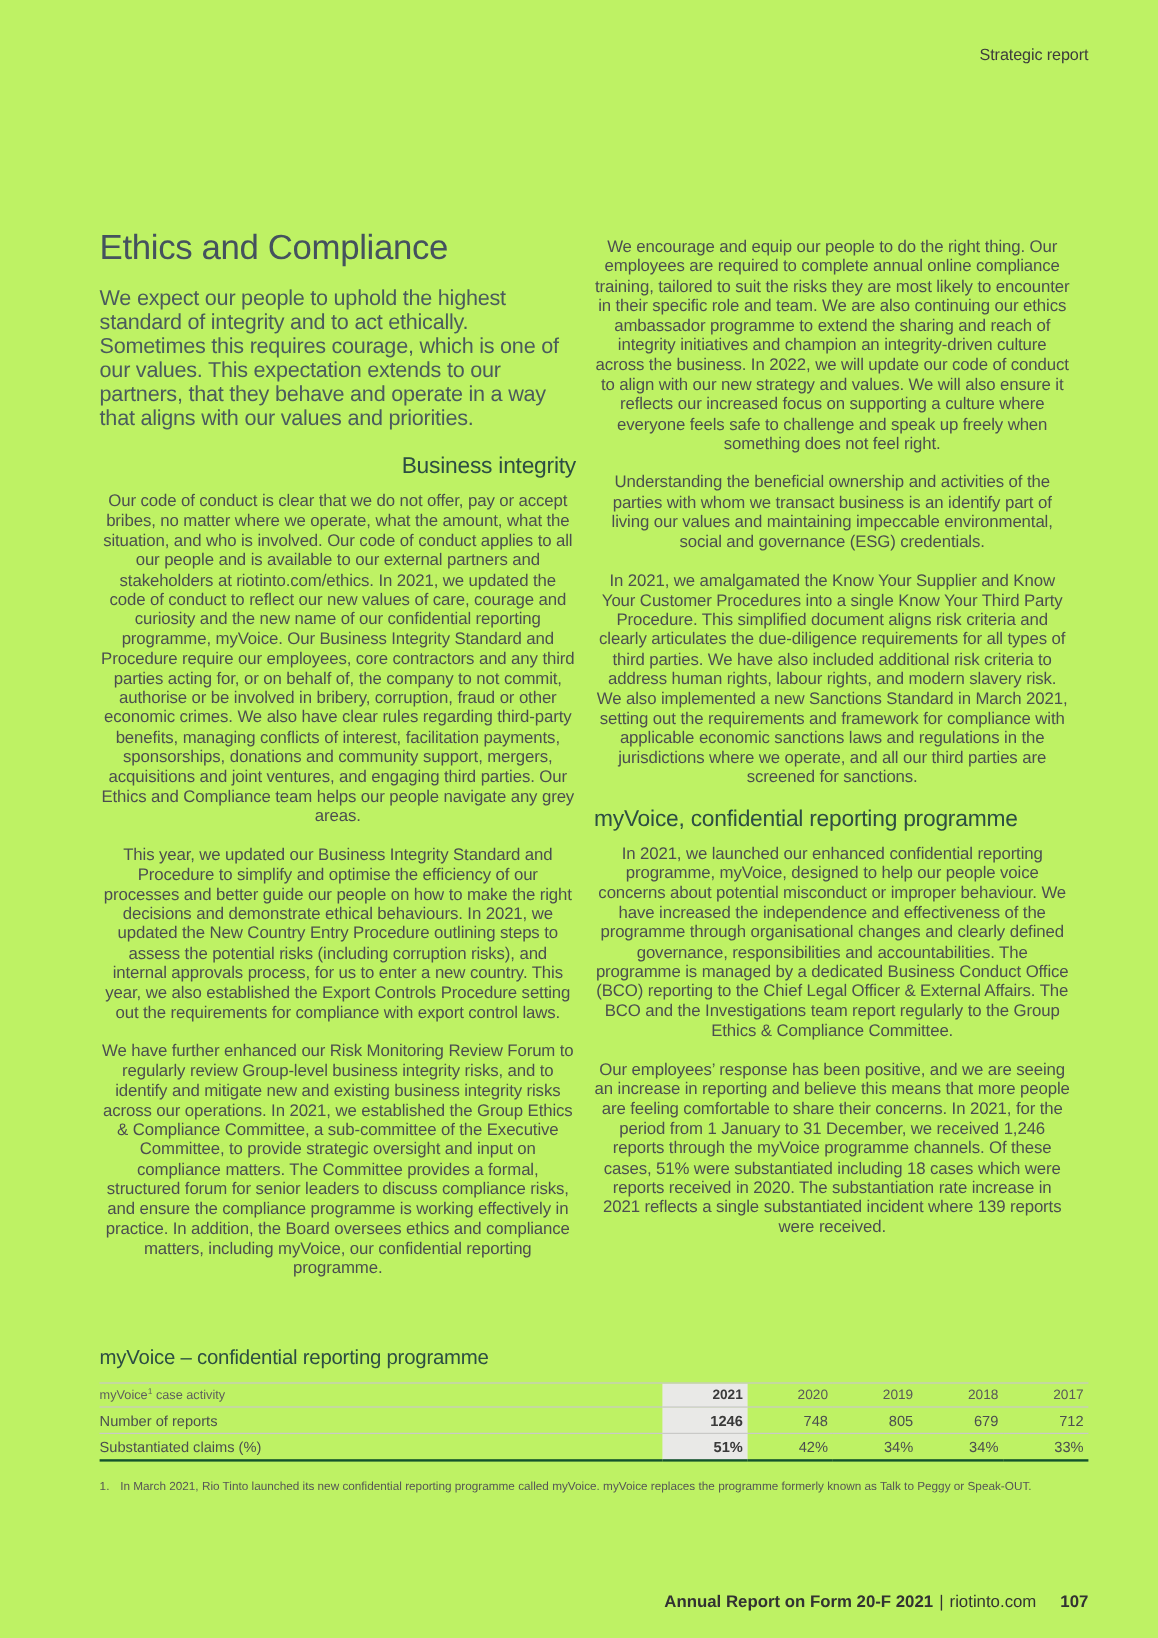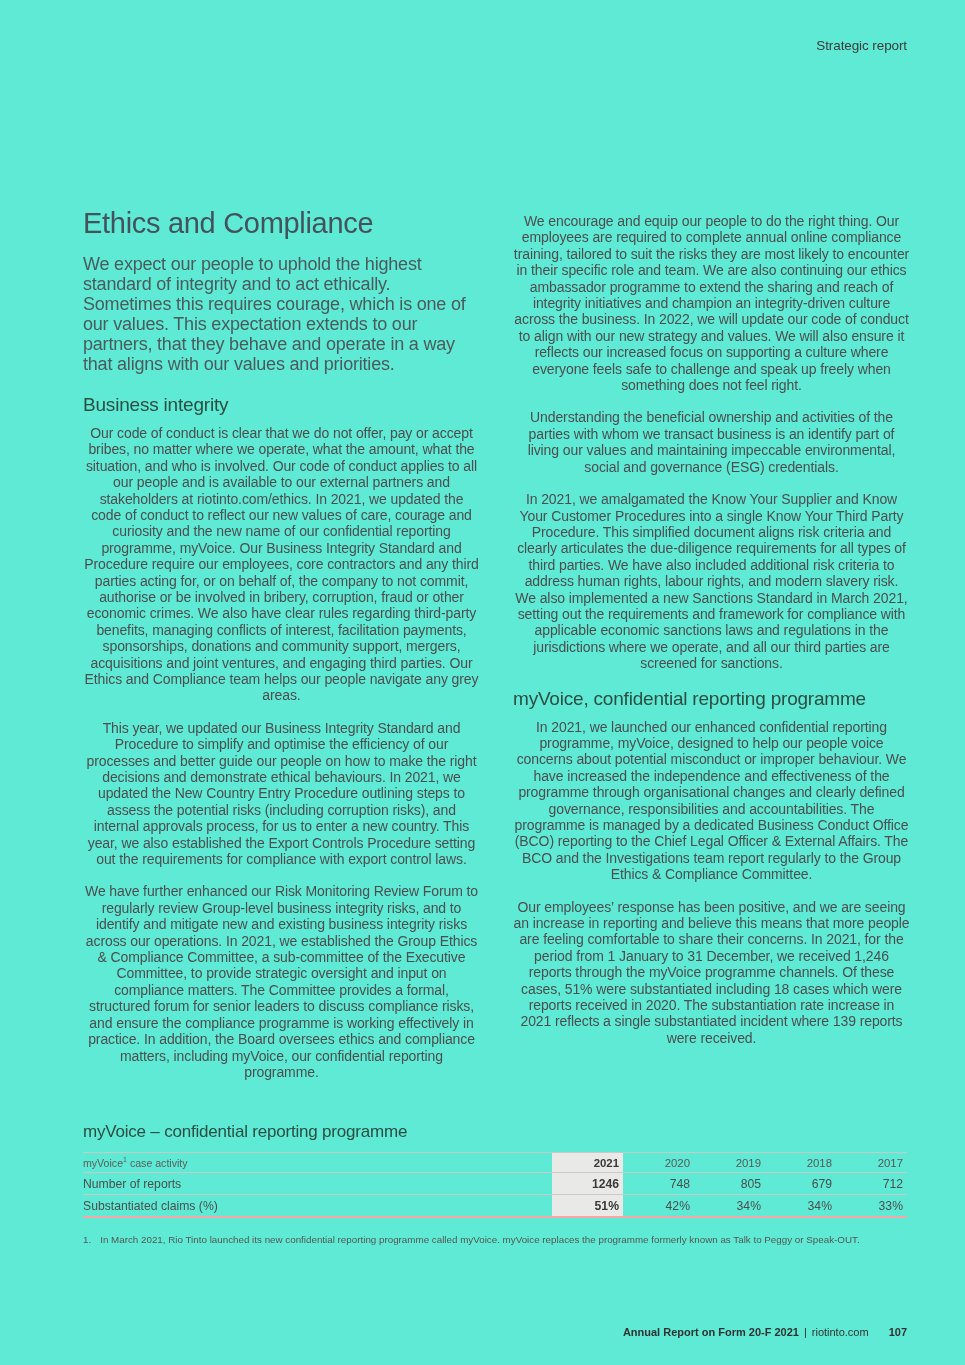--- a/index.html
+++ b/index.html
@@ -1,40 +1,40 @@
 <!DOCTYPE html>
 <html><head>
 <meta charset="utf-8">
 <style>
   html,body { margin:0; padding:0; background:#ffffff; }
   .page {
-    position:relative; width:965px; height:1365px; background:#5eead4;
+    position:relative; width:965px; height:1365px; background:#bef264;
     font-family:"Liberation Sans", sans-serif; overflow:hidden;
     -webkit-font-smoothing:antialiased;
   }
   .strategic {
     position:absolute; top:38px; right:58px;
     font-size:13.5px; font-weight:500; color:#3c3c3c; letter-spacing:-0.1px;
   }
-  .content { position:absolute; left:83px; top:208px; width:827px; display:flex; gap:33px; }
+  .content { position:absolute; left:83px; top:192px; width:827px; display:flex; gap:15px; }
   .col { width:397px; }
   .col-right { padding-top:5px; }
   .page-title {
     font-size:29px; line-height:1.1; font-weight:500; color:#44525e;
     letter-spacing:-0.3px; margin:0 0 14px 0;
   }
   .intro {
     font-size:18px; line-height:20px; font-weight:400; color:#4b5b5d;
     letter-spacing:-0.2px; margin:0 0 20px 0;
   }
   .sec-heading {
     font-size:19px; font-weight:500; color:#2d4e43;
     letter-spacing:-0.2px; margin:8px 0 9px 0;
   }
-  .col-left .sec-heading:first-of-type { margin-top:0; }
+  .col-left .sec-heading:first-of-type { margin-top:0;text-align:right; }
   .body-p {
     font-size:14px; line-height:16.4px; color:#4c4e50;
     letter-spacing:-0.1px; margin:0 0 16px 0;text-align:center;
   }
   .table-section { position:absolute; left:83px; top:1122px; width:824px; }
   .table-title {
     font-size:17px; font-weight:400; color:#2d4e43;
     letter-spacing:-0.2px; margin:0 0 10px 0;
   }
   table.data { width:100%; border-collapse:collapse; table-layout:fixed; border-top:1px solid #c9c9c7; }
@@ -43,29 +43,29 @@
   table.data th, table.data td {
     padding:4px 0 3px 0; border-bottom:1px solid #c9c9c7; vertical-align:bottom;
   }
   table.data .year { text-align:right; padding-right:4px;margin-top:36px; }
   thead .label-head { font-size:10.6px; font-weight:400; color:#5d5d5d; text-align:left; }
   thead .year { font-size:11.4px; font-weight:400; color:#595959; }
   tbody td.label { font-size:12.2px; color:#4c4e50; text-align:left; }
   tbody td.year { font-size:12.2px; color:#4c4e50; }
   .y2021 { background:#e9e9e7; }
   thead .y2021, tbody td.y2021 { font-weight:700; color:#3a3a3a; }
-  tbody tr.last td { border-bottom:2px solid #fca5a5; }
+  tbody tr.last td { border-bottom:2px solid #14532d; }
   sup.fn { font-size:7px; vertical-align:super; line-height:0; }
   .footnote {
     margin-top:16px; display:flex; gap:9px;
     font-size:9.8px; color:#565656; letter-spacing:0;
   }
   .footer {
     position:absolute; left:83px; top:1326px; width:824px;
-    text-align:right; font-size:11px; color:#323232;
+    text-align:right; font-size:14px; color:#323232;
   }
   .footer .bold { font-weight:700; }
   .footer .divider { margin:0 5px; color:#323232; font-weight:300; }
   .footer .pagenum { font-weight:700; margin-left:20px; }
 </style>
 </head>
 <body>
 
 <div class="page">
 

